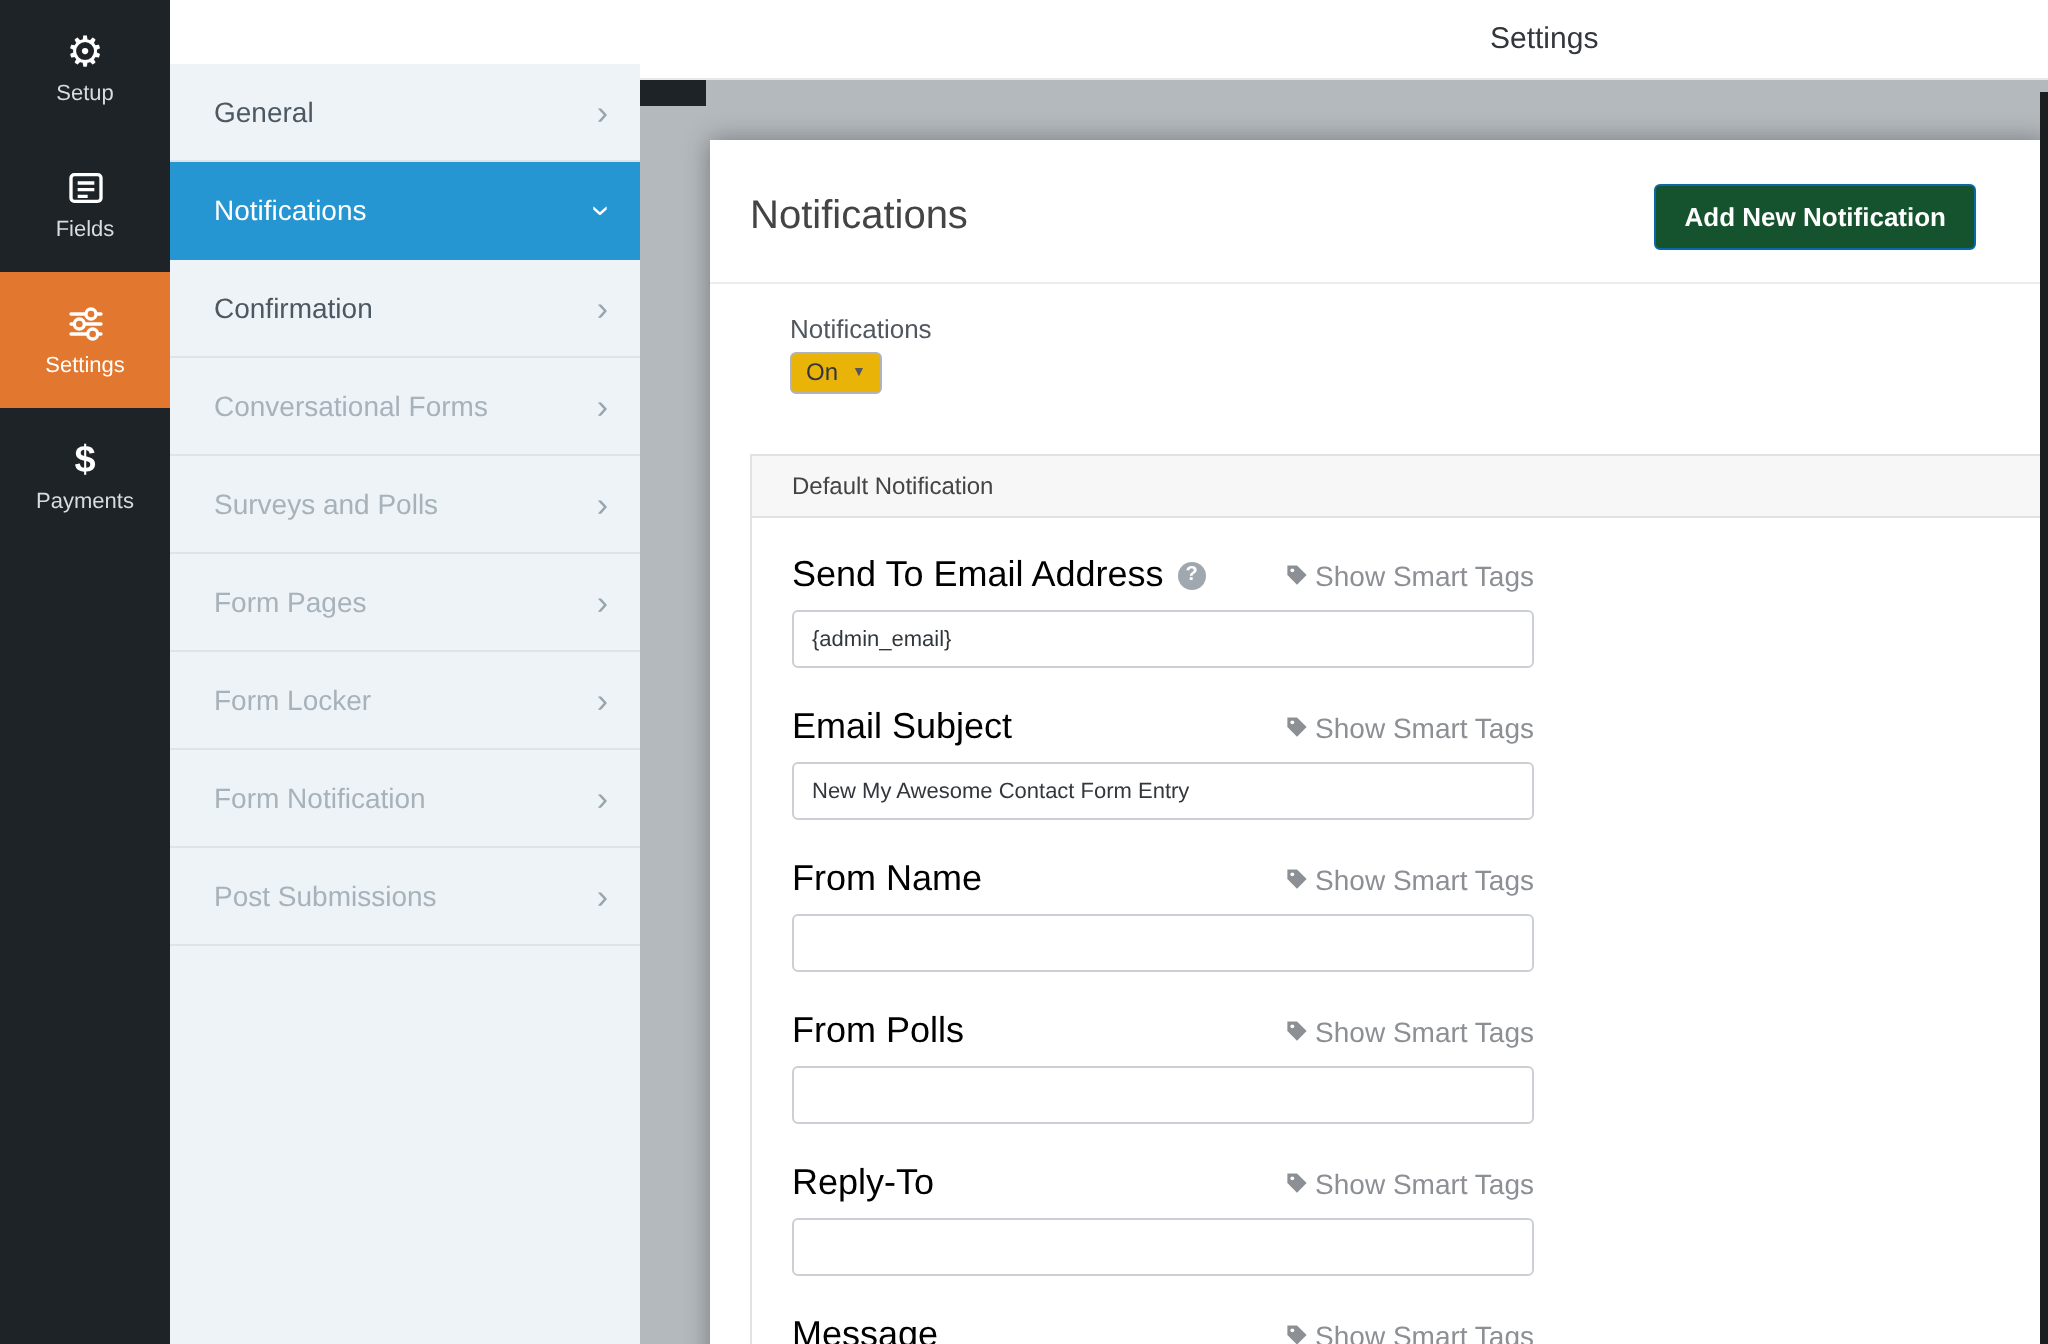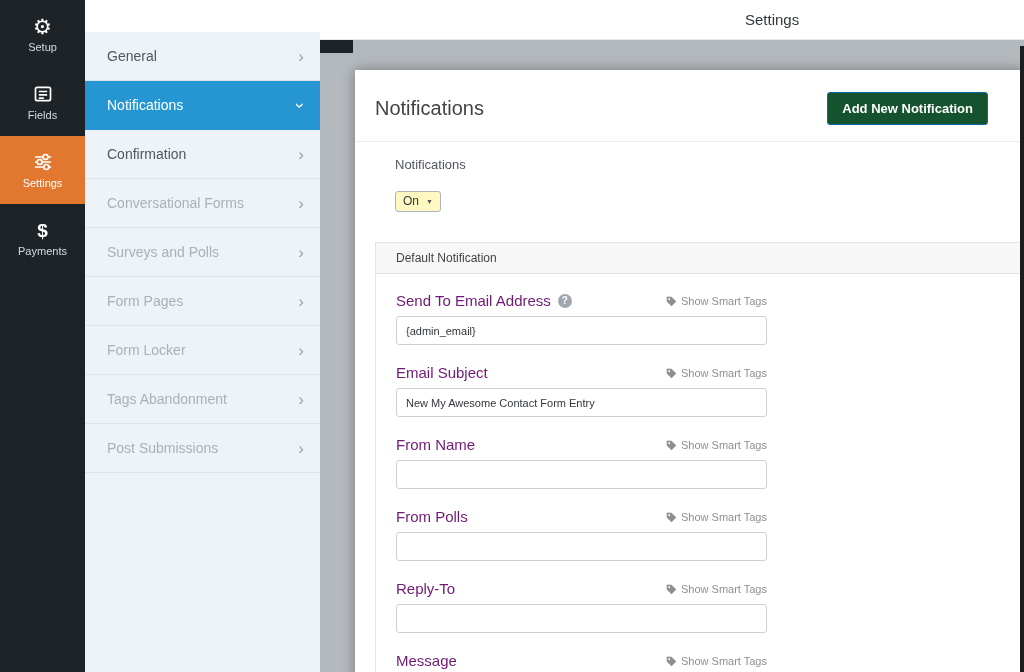--- a/index.html
+++ b/index.html
@@ -36,32 +36,32 @@
   .nav-item.active .chev { color:#fff; transform:rotate(90deg); }
 
   
   .panel { position:absolute; left:355px; top:70px; width:669px; height:720px; background:#fff; box-shadow:0 0 12px rgba(0,0,0,.35); z-index:2; }
   .panel-header { display:flex; align-items:center; padding:22px 20px 16px; border-bottom:1px solid #ececec; }
   .panel-title { font-size:20px; font-weight:400; color:#444; }
   .add-btn { margin-left:auto; margin-right:16px; height:33px; padding:0 14px; background:#14532d; border:1px solid #0a6aa6; border-radius:3px; color:#fff; font-size:13px; font-weight:bold; font-family:inherit; cursor:pointer; }
 
   .toggle-wrap { margin:15px 20px 0 40px; }
   .toggle-label { font-size:13px; color:#50575e; }
-  .select { display:inline-flex; align-items:center; gap:7px; margin-top:19px; padding:2px 7px 3px; background:#fef9c3; border:1px solid #aeb4b9; border-radius:3px; font-size:12px; color:#32373c; cursor:pointer; }
+  .select { display:inline-flex; align-items:center; gap:7px; margin-top:4px; padding:2px 7px 3px; background:#eab308; border:1px solid #aeb4b9; border-radius:3px; font-size:12px; color:#32373c; cursor:pointer; }
   .select-arrow { font-size:7px; color:#50575e; }
 
   .notif-section { margin:30px 0 0 20px; border:1px solid #e2e2e2; border-right:none; }
   .section-header { background:#f7f7f7; border-bottom:1px solid #e2e2e2; padding:8px 20px; font-size:12px; color:#444; }
   .section-body { padding:18px 20px 24px; background:#fff; }
 
   .field-group { margin-bottom:19px; width:371px; }
   .label-row { display:flex; align-items:center; width:100%; }
-  .f-label { font-size:15px; color:#701a75; }
+  .f-label { font-size:18px; color:#000000; }
   .help-icon { width:14px; height:14px; border-radius:50%; background:#a0a8af; color:#fff; font-size:10px; font-weight:bold; display:inline-flex; align-items:center; justify-content:center; margin-left:7px; cursor:pointer; }
-  .smart-tags { margin-left:auto; display:inline-flex; align-items:flex-end; gap:4px; font-size:11px; color:#8c8f94; cursor:pointer; }
+  .smart-tags { margin-left:auto; display:inline-flex; align-items:center; gap:4px; font-size:14px; color:#8c8f94; cursor:pointer; }
   .f-input { display:block; margin-top:7px; width:100%; height:29px; border:1px solid #ccd0d4; border-radius:3px; padding:0 9px; font-size:11px; color:#32373c; font-family:inherit; background:#fff; }
   .f-textarea { display:block; margin-top:7px; width:100%; height:110px; border:1px solid #ccd0d4; border-radius:3px; padding:6px 9px; font-size:13px; color:#32373c; font-family:inherit; background:#fff; resize:vertical; }
 </style>
 </head>
 <body>
 
 <div class="backdrop"></div>
 
 <div class="topbar">
   <span class="topbar-title">Settings</span>
@@ -126,21 +126,21 @@
   </div>
   <div class="nav-item disabled">
     <span>Form Pages</span>
     <span class="chev">›</span>
   </div>
   <div class="nav-item disabled">
     <span>Form Locker</span>
     <span class="chev">›</span>
   </div>
   <div class="nav-item disabled">
-    <span>Tags Abandonment</span>
+    <span>Form Notification</span>
     <span class="chev">›</span>
   </div>
   <div class="nav-item disabled">
     <span>Post Submissions</span>
     <span class="chev">›</span>
   </div>
 </nav>
 
 <main class="panel">
   <div class="panel-header">

